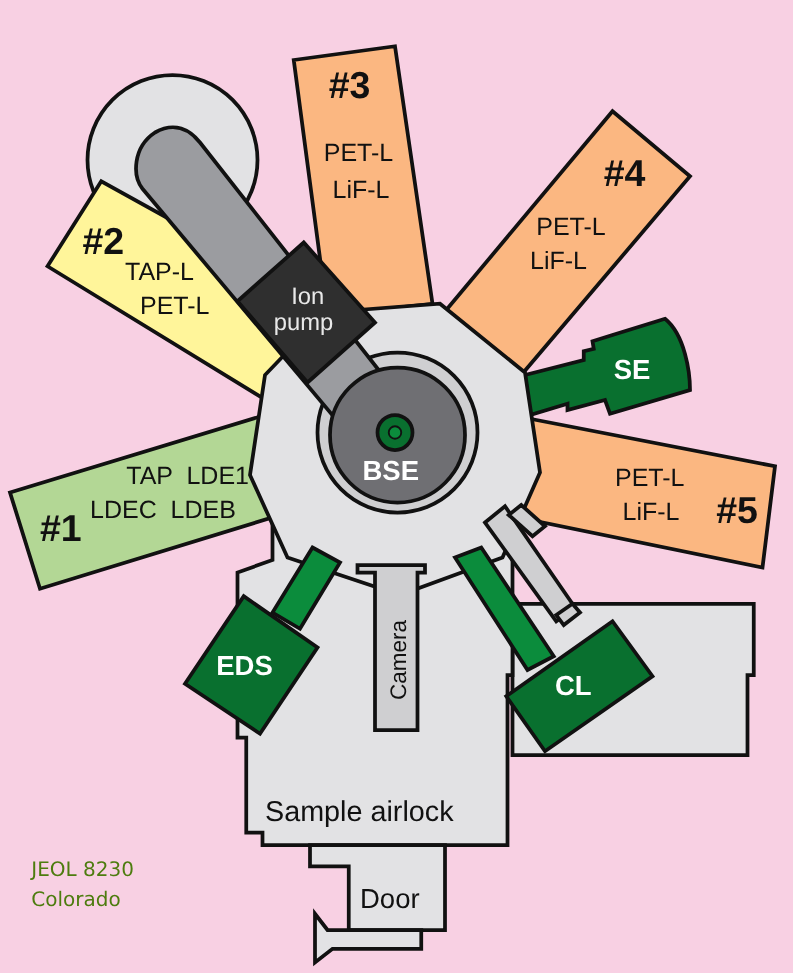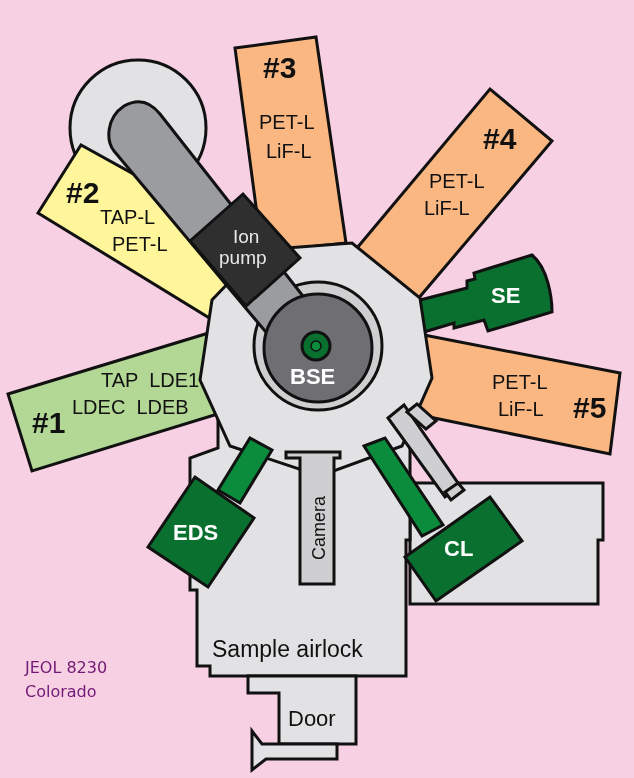--- a/index.html
+++ b/index.html
@@ -3,21 +3,21 @@
   <meta charset="utf-8">
   <style>
     html, body { margin: 0; padding: 0; }
     body { width: 634px; height: 778px; background: #f8d0e3; overflow: hidden; position: relative; font-family: "Liberation Sans", sans-serif; }
     svg { position: absolute; left: 0; top: 0; }
     .stk { stroke: #111; stroke-width: 3; stroke-linejoin: miter; }
     .lbl { font-family: "Liberation Sans", sans-serif; fill: #111; }
     .num { font-weight: bold; font-size: 30px; }
     .xtal { font-size: 20px; }
     .wlbl { fill: #ffffff; font-weight: bold; }
-    .caption { position: absolute; left: 25px; top: 656px; font-family: "DejaVu Sans", sans-serif; font-size: 16px; line-height: 24px; color: #701a75; }
+    .caption { position: absolute; left: 25px; top: 684px; font-family: "DejaVu Sans", sans-serif; font-size: 16px; line-height: 24px; color: #4d7c0f; }
   </style>
 </head>
 <body>
 
 <svg width="634" height="778" viewBox="0 0 634 778">
 
   <path class="stk" fill="#e2e2e4" d="M410,483 L603,483 L603,540 L598,540 L598,604 L410,604 Z"></path>
 
   <path class="stk" fill="#e2e2e4" d="M262,420 L218,420 L218,448 L190,458 L190,590 L197,590 L197,666 L210,666 L210,676 L406,676 L406,540 L410,540 L410,430 Z"></path>
 

